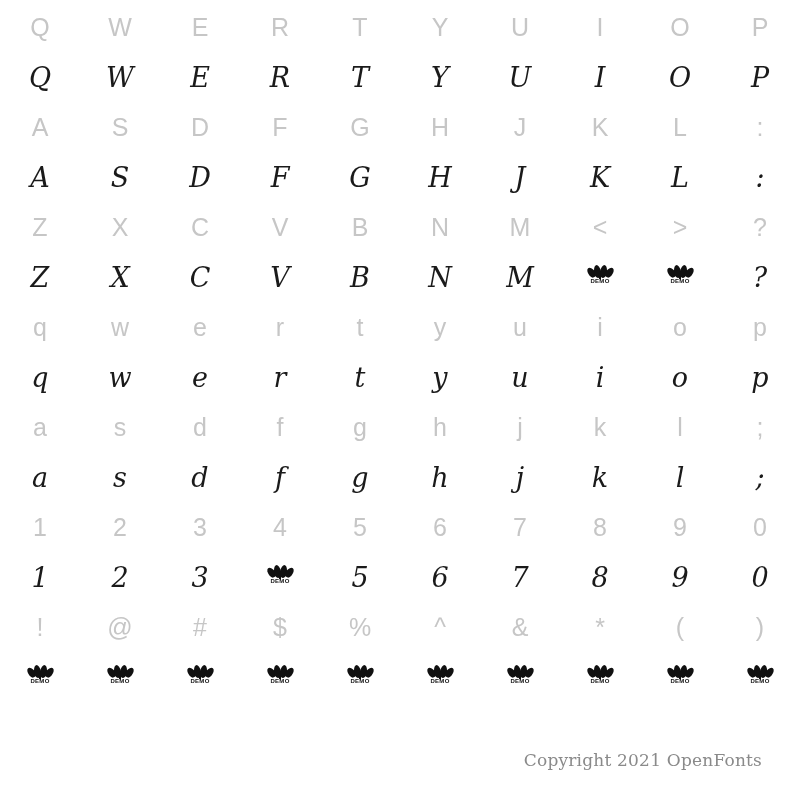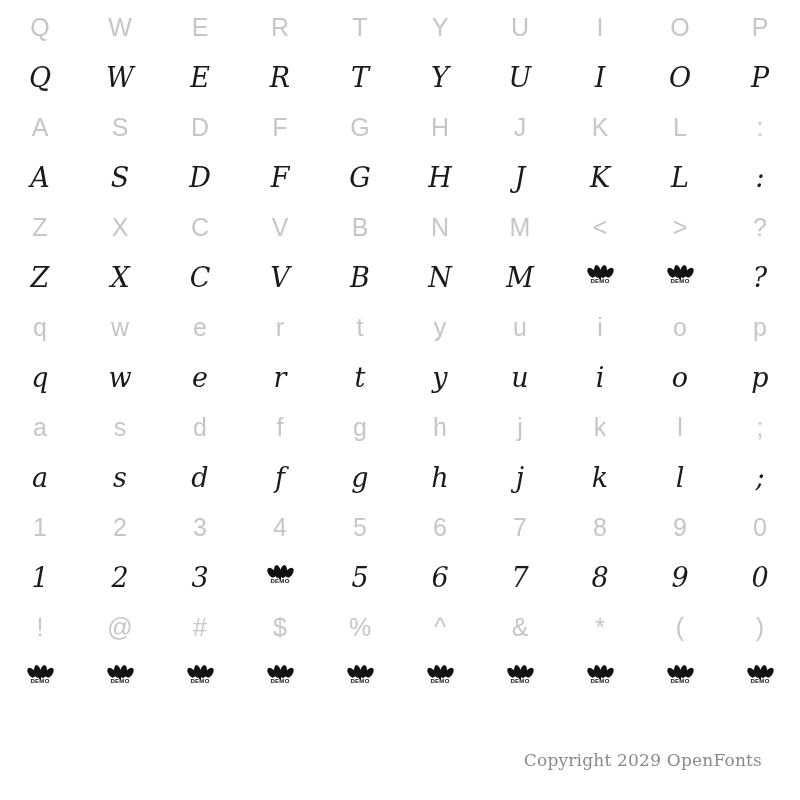--- a/index.html
+++ b/index.html
@@ -438,14 +438,14 @@
               <span class="l3"></span>
               <span class="l4"></span>
             </span>
             <span class="stem"></span>
             <span class="word">DEMO</span>
           </span>
         </div>
       </div>
     </div>
 
-  <div class="copyright">Copyright 2029 OpenFonts</div>
+  <div class="copyright">Copyright 2021 OpenFonts</div>
 </div>
 
 </body></html>

